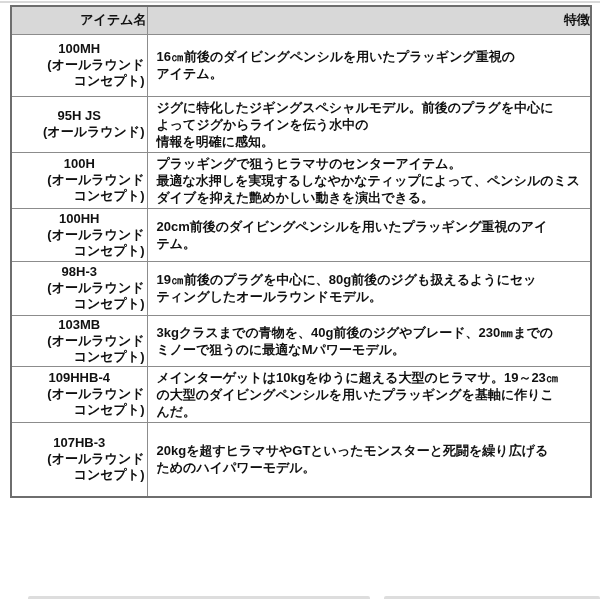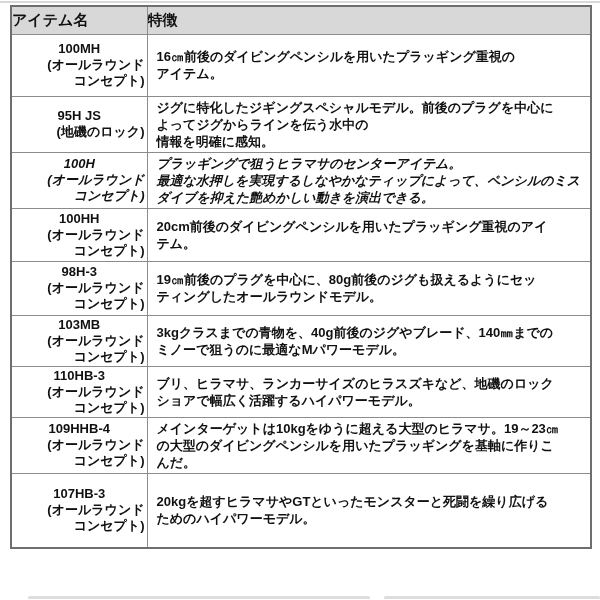--- a/index.html
+++ b/index.html
@@ -37,30 +37,30 @@
   }
   table.spec col.c-name { width: 136px; }
   table.spec col.c-feat { width: 444px; }
 
   table.spec th, table.spec td {
     border: 1px solid var(--border-inner, #8c8c8c);
     overflow: hidden;
   }
   table.spec th {
     background: var(--header-bg, #d8d8d8);
-    font-size: 15px;
+    font-size: 13px;
     font-weight: bold;
-    text-align: left;
+    text-align: right;
     vertical-align: middle;
     padding: 0;
   }
   tr.hdr       { height: 28px; }
   tr.r0  { height: 62px; margin-top: 37px; }
   tr.r1  { height: 52px; }
-  tr.r2  { height: 53px; font-style: italic; }
+  tr.r2  { height: 53px; }
   tr.r3  { height: 53px; }
   tr.r4  { height: 54px; }
   tr.r5  { height: 51px; }
   tr.r6  { height: 54px; }
   tr.r7  { height: 51px; }
   tr.r8  { height: 54px; }
   tr.r9  { height: 75px; }
 
   td.name-cell {
     text-align: center;
@@ -107,21 +107,21 @@
         <div class="concept">(オールラウンド
 コンセプト)</div>
       </td>
       <td class="feat-cell">16㎝前後のダイビングペンシルを用いたプラッギング重視の
 アイテム。</td>
     </tr>
 
     <tr class="r1">
       <td class="name-cell">
         <div class="model">95H JS</div>
-        <div class="concept">(地磯のロック)</div>
+        <div class="concept">(オールラウンド)</div>
       </td>
       <td class="feat-cell">ジグに特化したジギングスペシャルモデル。前後のプラグを中心に
 よってジグからラインを伝う水中の
 情報を明確に感知。</td>
     </tr>
 
     <tr class="r2">
       <td class="name-cell">
         <div class="model">100H</div>
         <div class="concept">(オールラウンド
@@ -151,34 +151,25 @@
       <td class="feat-cell">19㎝前後のプラグを中心に、80g前後のジグも扱えるようにセッ
 ティングしたオールラウンドモデル。</td>
     </tr>
 
     <tr class="r5">
       <td class="name-cell">
         <div class="model">103MB</div>
         <div class="concept">(オールラウンド
 コンセプト)</div>
       </td>
-      <td class="feat-cell">3kgクラスまでの青物を、40g前後のジグやブレード、140㎜までの
+      <td class="feat-cell">3kgクラスまでの青物を、40g前後のジグやブレード、230㎜までの
 ミノーで狙うのに最適なMパワーモデル。</td>
     </tr>
 
 
-    <tr class="r7">
-      <td class="name-cell">
-        <div class="model">110HB-3</div>
-        <div class="concept">(オールラウンド
-コンセプト)</div>
-      </td>
-      <td class="feat-cell">ブリ、ヒラマサ、ランカーサイズのヒラスズキなど、地磯のロック
-ショアで幅広く活躍するハイパワーモデル。</td>
-    </tr>
 
     <tr class="r8">
       <td class="name-cell">
         <div class="model">109HHB-4</div>
         <div class="concept">(オールラウンド
 コンセプト)</div>
       </td>
       <td class="feat-cell">メインターゲットは10kgをゆうに超える大型のヒラマサ。19～23㎝
 の大型のダイビングペンシルを用いたプラッギングを基軸に作りこ
 んだ。</td>

